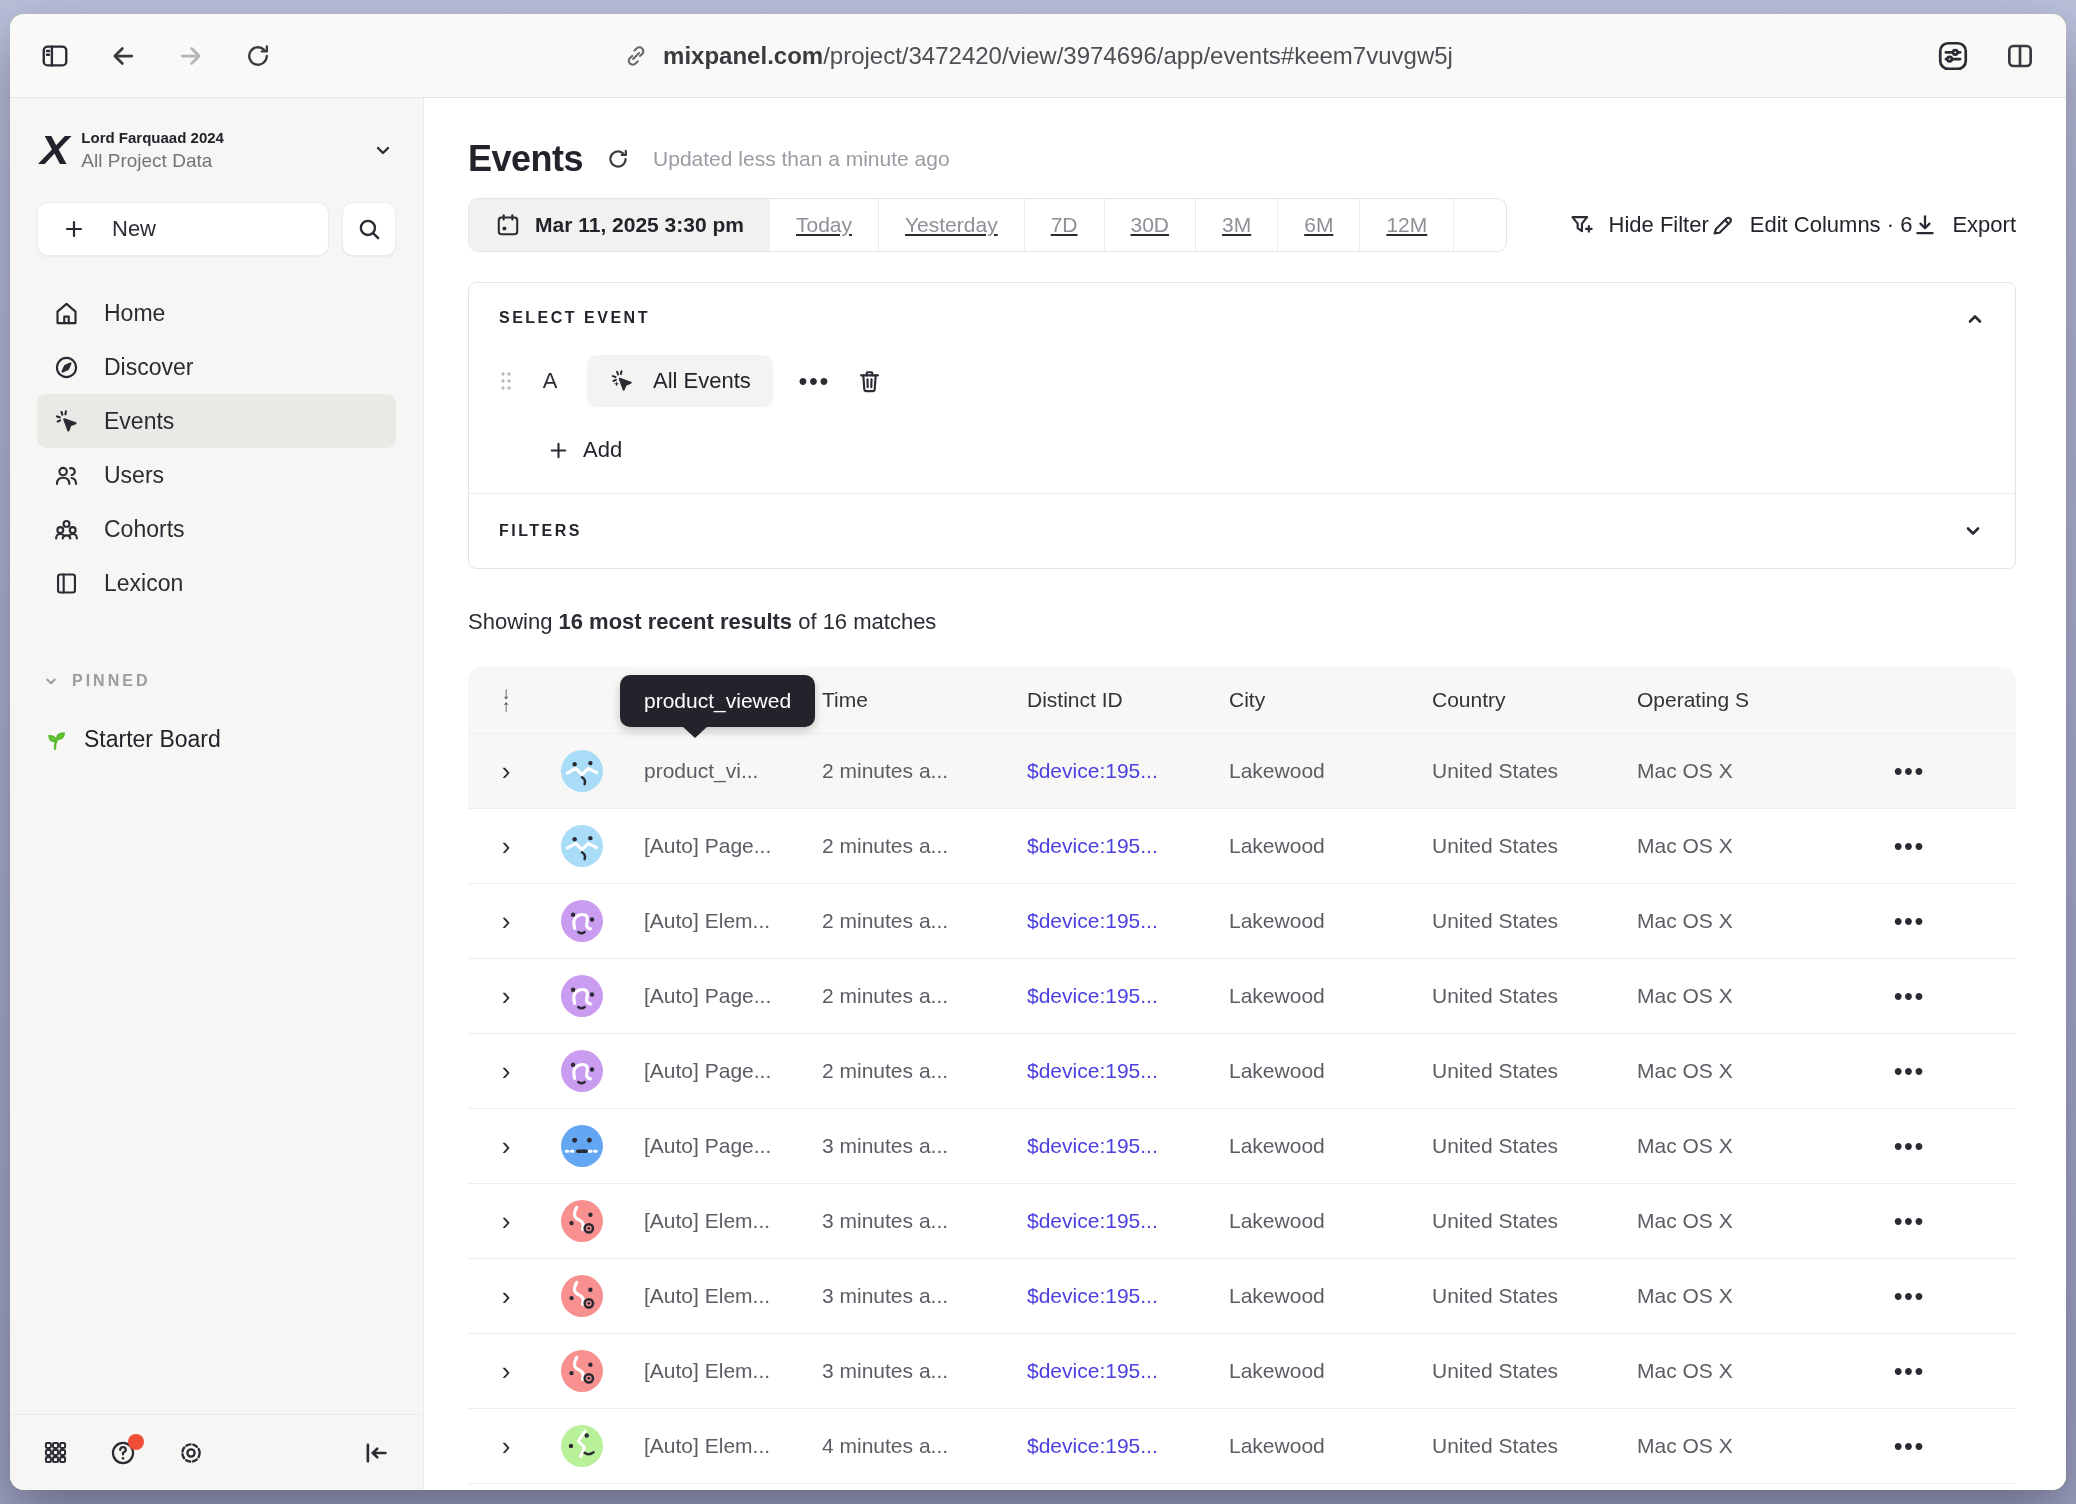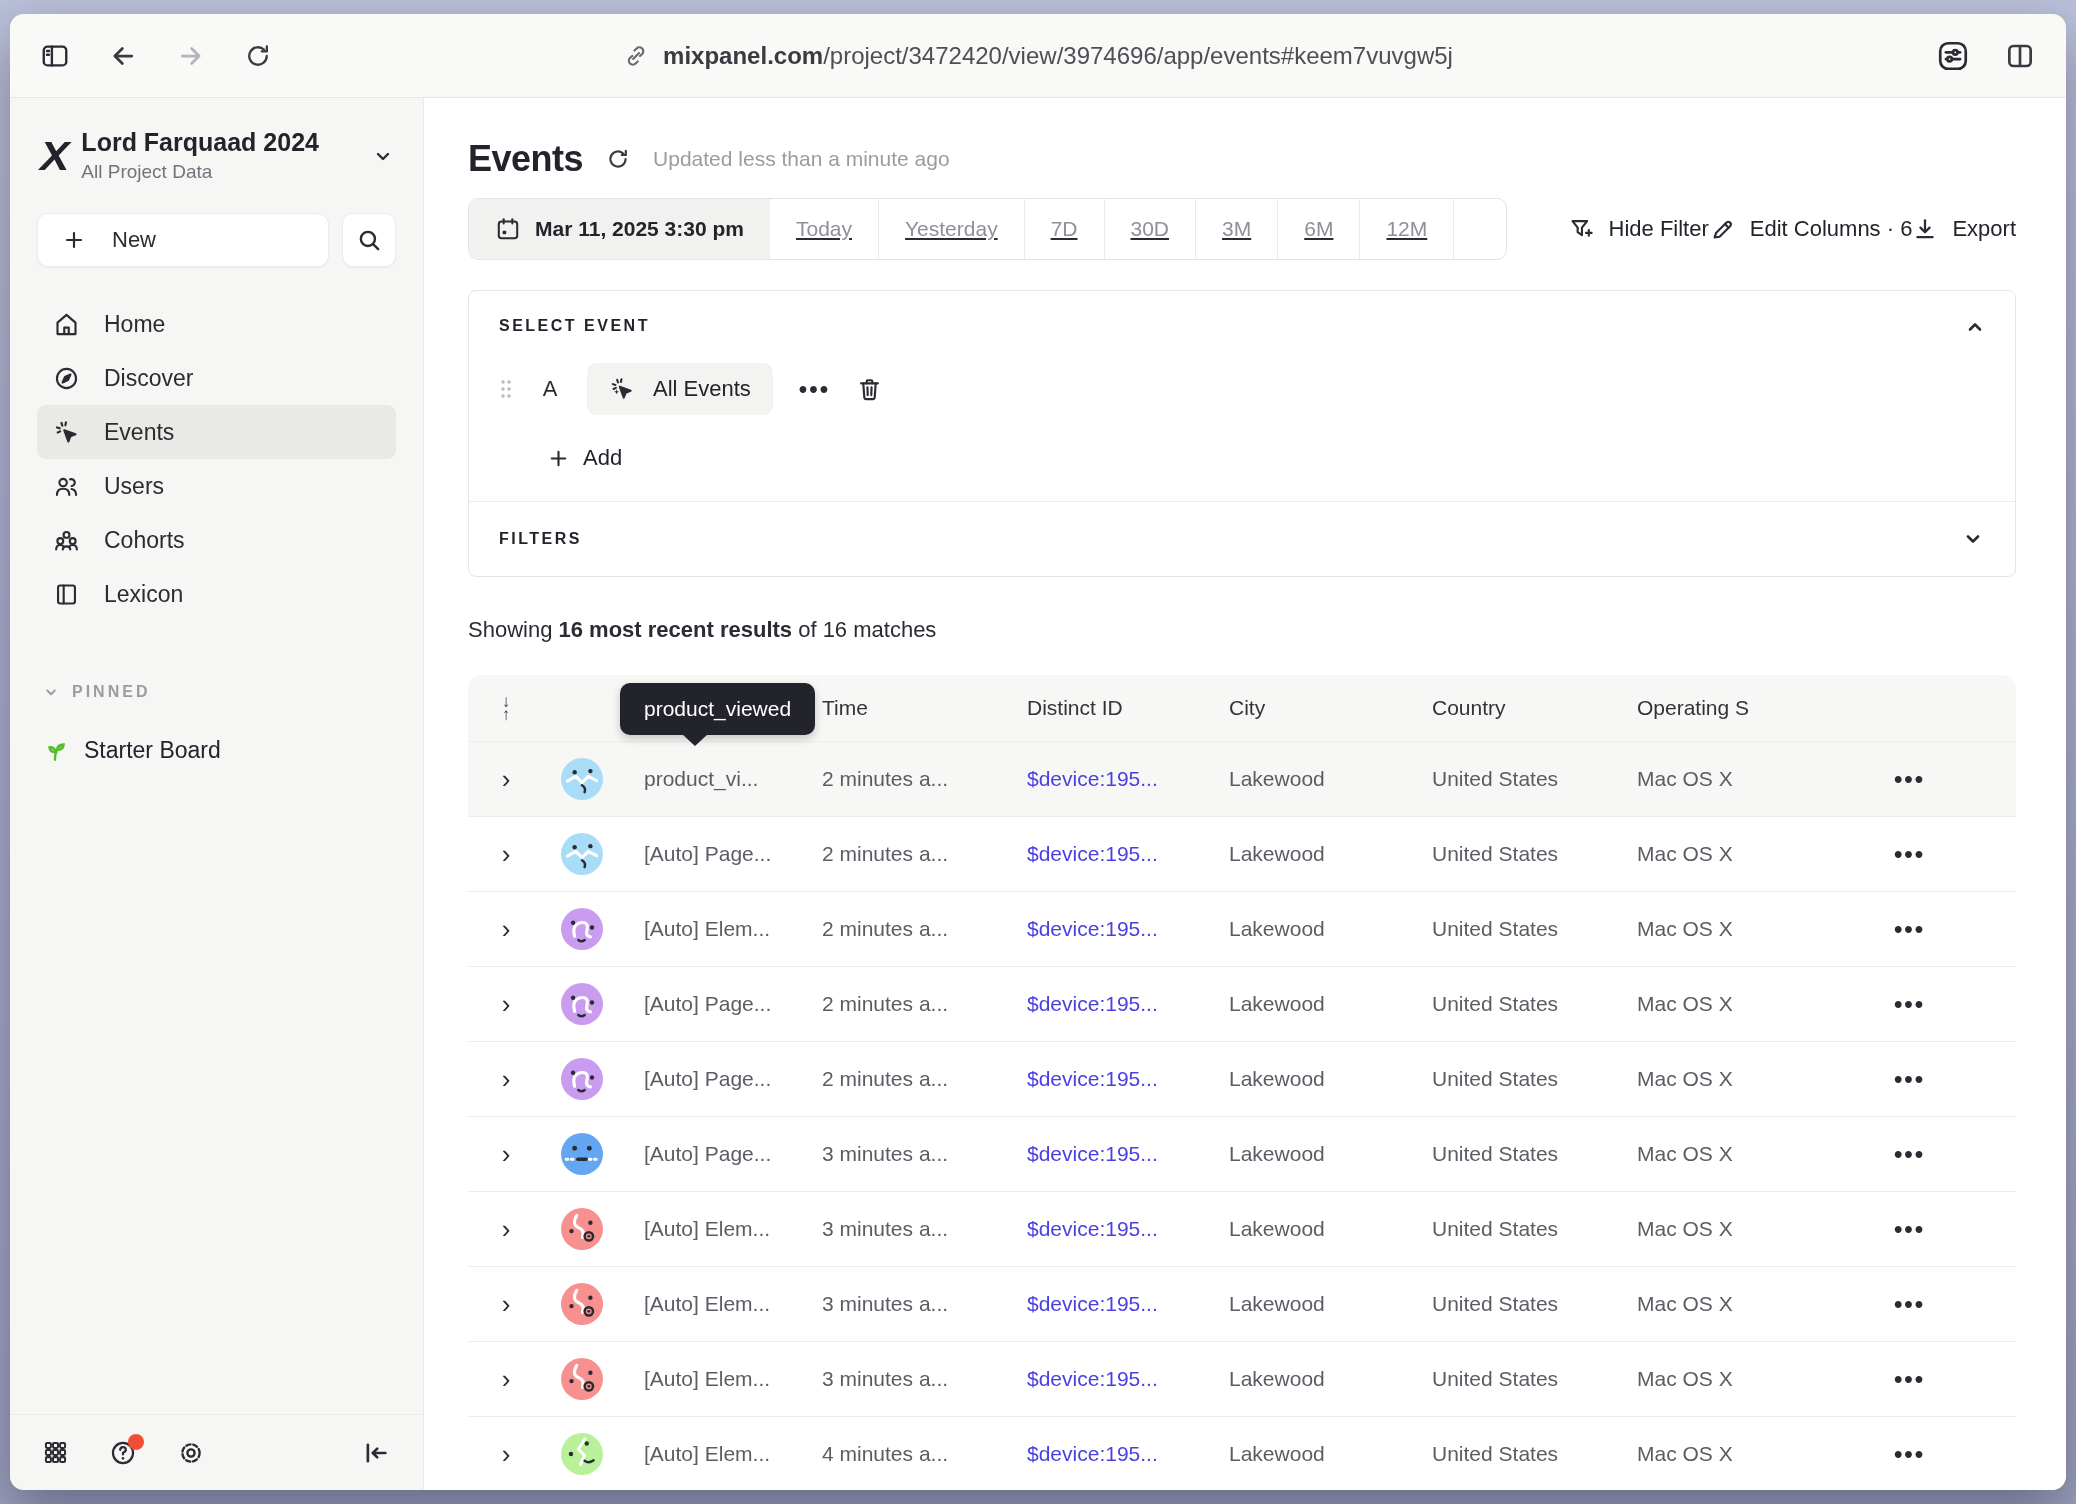--- a/index.html
+++ b/index.html
@@ -35,21 +35,21 @@
   .sidebar {
     width:414px; flex:0 0 414px; background:#f6f6f5; border-right:1px solid #e9e9e7;
     display:flex; flex-direction:column; position:relative;
   }
   .main { flex:1; background:#fff; position:relative; overflow:hidden; }
 
   
   .project-row { display:flex; align-items:center; padding:30px 28px 0 30px; gap:16px; }
   .mx-logo { font-size:44px; font-weight:800; font-style:italic; color:#23232b; line-height:1; letter-spacing:-4px; transform:scaleY(.92); }
   .project-meta { flex:1; min-width:0; }
-  .project-name { font-size:25px; font-weight:700; color:#23232b; }
+  .project-name { font-size:15px; font-weight:700; color:#23232b; }
   .project-sub { font-size:19px; color:#73737b; margin-top:4px; }
   .new-row { display:flex; gap:13px; margin:30px 27px 0 27px;align-items:flex-end; }
   .new-btn {
     flex:1; height:54px; background:#fff; border:1px solid #ececeb; border-radius:11px;
     box-shadow:0 1px 2px rgba(0,0,0,.05);
     display:flex; align-items:center; gap:26px; padding-left:24px; font-size:22px; font-weight:500; color:#2b2b33; cursor:pointer;
   }
   .search-btn {
     width:54px; height:54px; background:#fff; border:1px solid #ececeb; border-radius:11px;
     box-shadow:0 1px 2px rgba(0,0,0,.05); display:flex; align-items:center; justify-content:center; cursor:pointer;
@@ -71,21 +71,21 @@
   }
   .help-wrap { position:relative; }
   .notif-dot { position:absolute; top:-5px; right:-7px; width:16px; height:16px; border-radius:50%; }
   .collapse-btn { margin-left:auto; }
 
   
   .page-header { display:flex; align-items:center; gap:22px; padding:36px 50px 0 44px; height:86px; }
   .page-title { font-size:36px; font-weight:700; color:#23232b; letter-spacing:-.5px; }
   .updated-text { font-size:21px; color:#9b9ba3; }
   .controls { margin-top:14px; display:flex; align-items:center; justify-content:space-between; padding:0 50px 0 44px; }
-  .date-bar { display:flex; align-items:stretch; border:1px solid #e4e4e2; border-radius:10px; overflow:hidden; height:62px; background:#fff; }
+  .date-bar { display:flex; align-items:stretch; border:1px solid #e4e4e2; border-radius:10px; overflow:hidden; height:54px; background:#fff; }
   .seg { display:flex; align-items:center; gap:14px; padding:0 26px; font-size:21px; color:#8f8f97; border-left:1px solid #ebebe9; cursor:pointer; white-space:nowrap; }
   .seg:first-child { border-left:none; }
   .seg.current { background:#f1f1ef; color:#23232b; font-weight:700; }
   .action-btns { display:flex; align-items:center; }
   .action-btn { display:flex; align-items:center; gap:14px; font-size:22px; font-weight:500; color:#23232b; background:none; border:none; cursor:pointer; white-space:nowrap; }
 
   
   .query-card { margin:30px 50px 0 44px; border:1px solid #e5e5e3; border-radius:8px; background:#fff; }
   .qc-section { padding:26px 30px 30px 30px; position:relative; }
   .qc-label { font-size:16px; font-weight:700; letter-spacing:2.5px; color:#23232b; }

